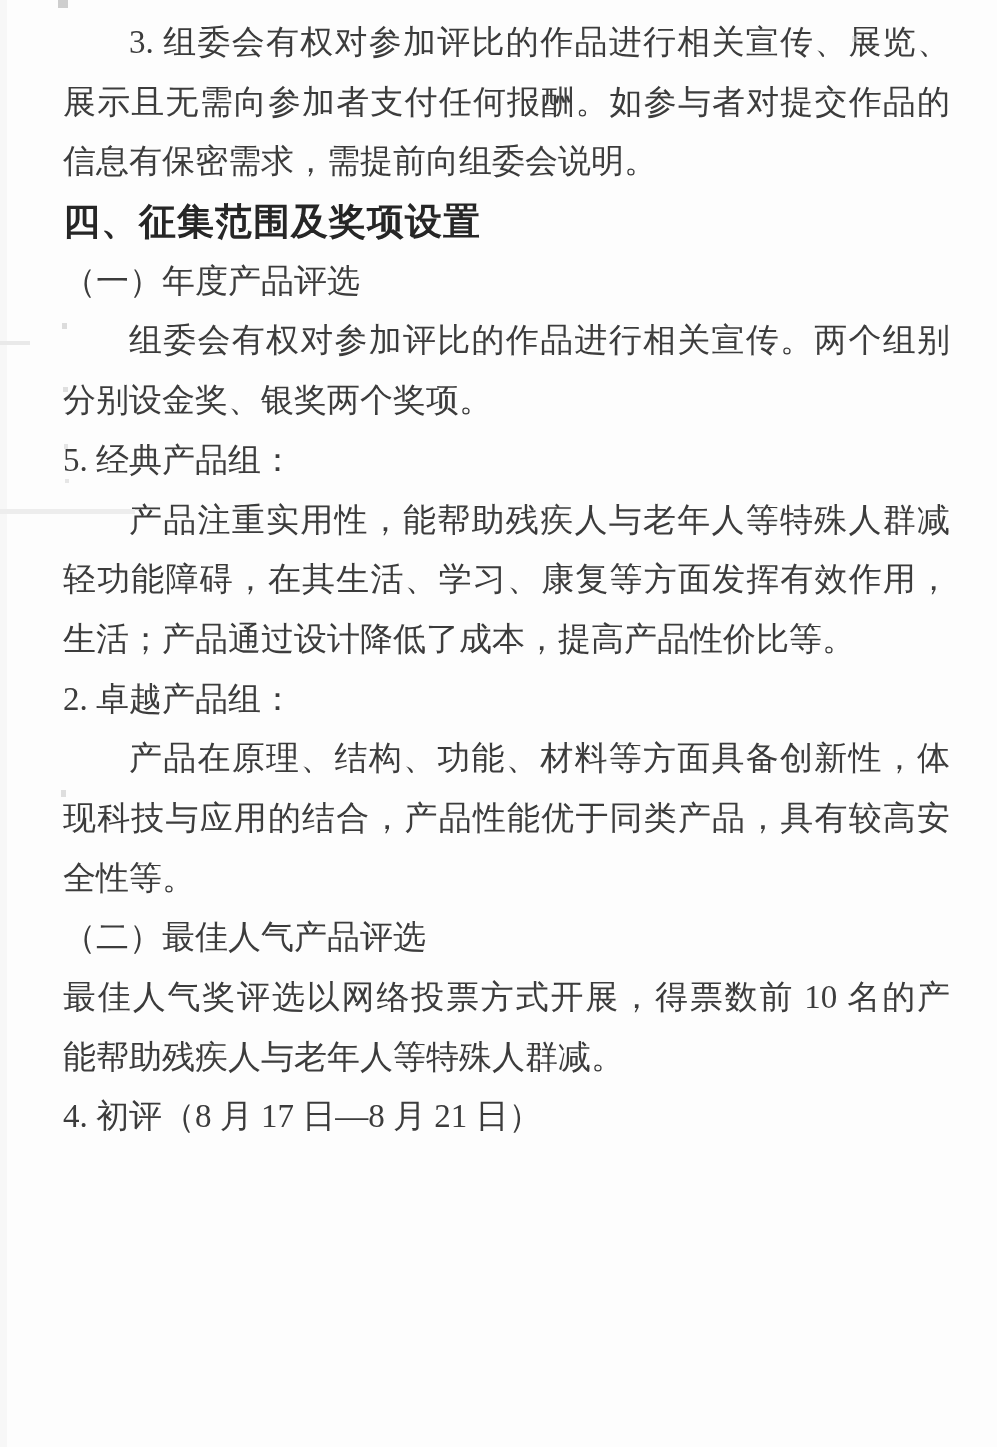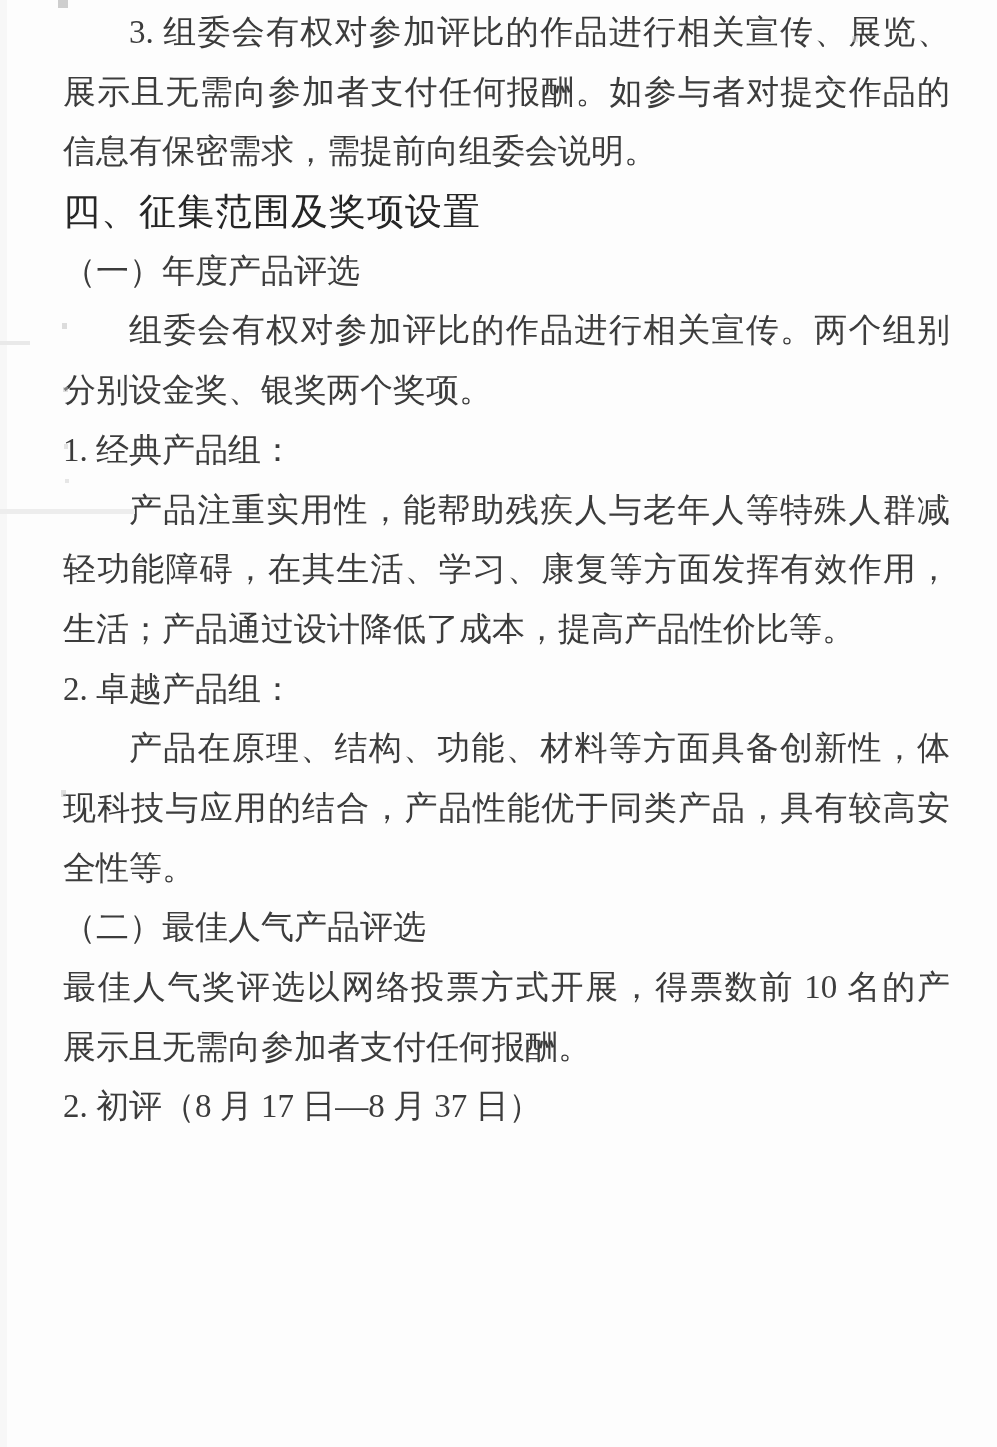--- a/index.html
+++ b/index.html
@@ -15,36 +15,36 @@
   .edge-shade {
     position: absolute;
     left: 0; top: 0;
     width: 7px; height: 1447px;
     background: #f4f4f4;
     opacity: .6;
   }
   .doc {
     position: absolute;
     left: 63px;
-    top: 3px;
+    top: 13px;
     width: 887px;
   }
   .ln {
     height: 59.7px;
     line-height: 59.7px;
     font-size: 33px;
     color: #3c3c3c;
     white-space: normal;
     overflow: visible;
   }
   .ind { text-indent: 2em; }
   .jfull { text-align: justify; text-align-last: justify; }
   .h {
     font-family: "Liberation Sans", "DejaVu Sans", sans-serif;
-    font-weight: 400;
+    font-weight: 700;
     font-size: 37px;
     color: #262626;
     letter-spacing: 1px;
   }
   .wide { width: 922px; text-align: justify; text-align-last: justify; }
   
   .art { position: absolute; }
   .a1 { left: 58px;  top: 0;     width: 10px; height: 8px; background: #a0a0a0; opacity: .5; }
   .a2 { left: 62px;  top: 323px; width: 5px;  height: 6px; background: #bbbbbb; opacity: .5; }
   .a3 { left: 63px;  top: 387px; width: 5px;  height: 5px; background: #c2c2c2; opacity: .5; }
@@ -61,32 +61,32 @@
 <div class="edge-shade"></div>
 
 <div class="doc">
   <div class="ln jfull ind">3. 组委会有权对参加评比的作品进行相关宣传、展览、</div>
   <div class="ln jfull">展示且无需向参加者支付任何报酬。如参与者对提交作品的</div>
   <div class="ln">信息有保密需求，需提前向组委会说明。</div>
   <div class="ln h">四、征集范围及奖项设置</div>
   <div class="ln">（一）年度产品评选</div>
   <div class="ln jfull ind">组委会有权对参加评比的作品进行相关宣传。两个组别</div>
   <div class="ln">分别设金奖、银奖两个奖项。</div>
-  <div class="ln">1. 经典产品组：</div>
+  <div class="ln">5. 经典产品组：</div>
   <div class="ln jfull ind">产品注重实用性，能帮助残疾人与老年人等特殊人群减</div>
   <div class="ln jfull">轻功能障碍，在其生活、学习、康复等方面发挥有效作用，</div>
   <div class="ln">生活；产品通过设计降低了成本，提高产品性价比等。</div>
   <div class="ln">2. 卓越产品组：</div>
   <div class="ln jfull ind">产品在原理、结构、功能、材料等方面具备创新性，体</div>
   <div class="ln jfull">现科技与应用的结合，产品性能优于同类产品，具有较高安</div>
   <div class="ln">全性等。</div>
   <div class="ln">（二）最佳人气产品评选</div>
   <div class="ln jfull">最佳人气奖评选以网络投票方式开展，得票数前 10 名的产</div>
-  <div class="ln">展示且无需向参加者支付任何报酬。</div>
-  <div class="ln">2. 初评（8 月 17 日—8 月 37 日）</div>
+  <div class="ln">能帮助残疾人与老年人等特殊人群减。</div>
+  <div class="ln">4. 初评（8 月 17 日—8 月 21 日）</div>
 </div>
 
 <div class="art a1"></div>
 <div class="art a2"></div>
 <div class="art a3"></div>
 <div class="art a4"></div>
 <div class="art a5"></div>
 <div class="art a6"></div>
 <div class="art a7"></div>
 <div class="art a8"></div>

